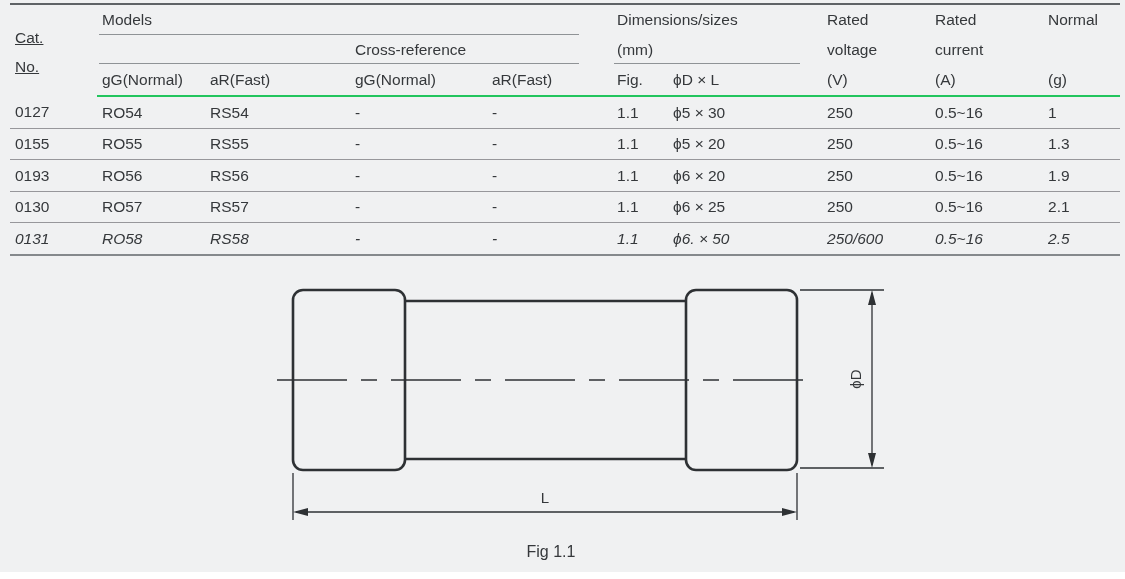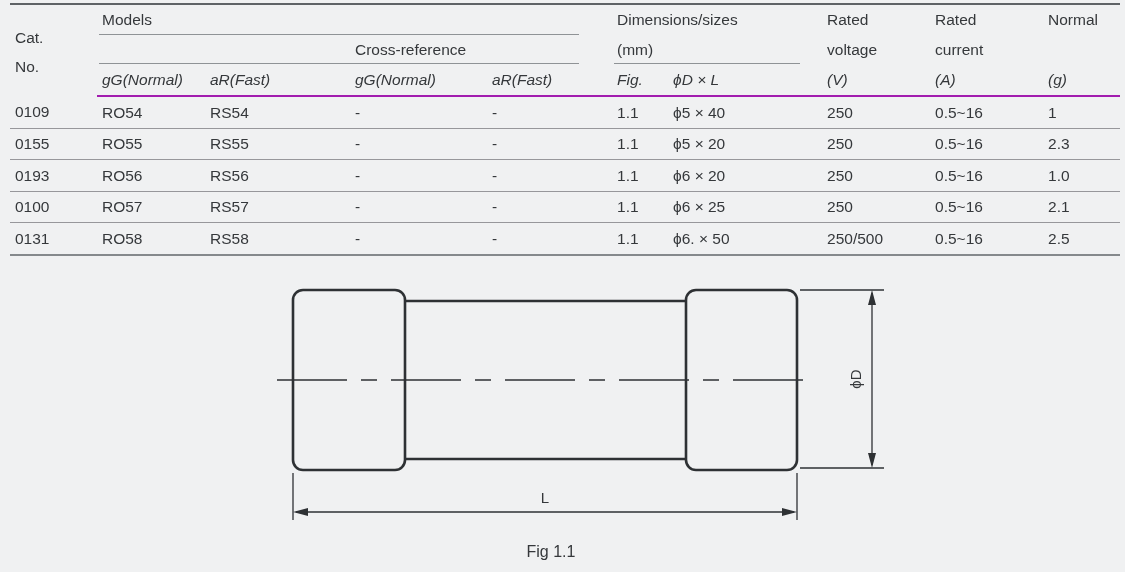--- a/index.html
+++ b/index.html
@@ -32,37 +32,37 @@
   .spec-table td {
     padding: 0 0 0 5px;
     vertical-align: middle;
     white-space: nowrap;
     overflow: visible;
     position: relative;
     font-weight: 400;
   }
   .hrowA td { height: 30px; }
   .hrowB td { height: 29px; }
-  .hrowC td { height: 31px; border-bottom: 2px solid #a21caf; font-style: italic; }
-  .cat-cell { vertical-align: top; padding-left: 7px; }
+  .hrowC td { height: 31px; border-bottom: 2px solid #22c55e; }
+  .cat-cell { vertical-align: top; padding-left: 7px; text-decoration: underline; }
   .cat-cell div { height: 29px; line-height: 31px; }
   .uline {
     position: absolute;
     bottom: 0;
     left: 2px;
     height: 1px;
     background: #8f9396;
   }
   .u-models { width: 480px; }
   .u-mm { width: 186px; }
   .crossref-label { margin-left: 253px; }
   .spec-table tbody td { border-bottom: 1px solid #97979b; }
   .spec-table tbody tr:nth-child(odd) td { height: 31px; }
   .spec-table tbody tr:nth-child(even) td { height: 30px; }
-  .spec-table tbody tr:last-child td { border-bottom: 2px solid #85898c; }
+  .spec-table tbody tr:last-child td { border-bottom: 2px solid #85898c; font-style: italic; }
   
   .fuse-figure {
     position: absolute;
     left: 0;
     top: 260px;
   }
   .fig-line { stroke: #2e3134; fill: none; }
   .fig-text { fill: #35383b; font-family: "Liberation Sans", "DejaVu Sans", sans-serif; font-size: 15px; }
   .fig-caption { font-size: 16px; }
   .bottom-strip {
@@ -129,76 +129,76 @@
         <td>aR(Fast)</td>
         <td>Fig.</td>
         <td>ϕD × L</td>
         <td>(V)</td>
         <td>(A)</td>
         <td>(g)</td>
       </tr>
     </thead>
     <tbody>
       <tr>
-        <td>0109</td>
+        <td>0127</td>
         <td>RO54</td>
         <td>RS54</td>
         <td>-</td>
         <td>-</td>
         <td>1.1</td>
-        <td>ϕ5 × 40</td>
+        <td>ϕ5 × 30</td>
         <td>250</td>
         <td>0.5~16</td>
         <td>1</td>
       </tr>
       <tr>
         <td>0155</td>
         <td>RO55</td>
         <td>RS55</td>
         <td>-</td>
         <td>-</td>
         <td>1.1</td>
         <td>ϕ5 × 20</td>
         <td>250</td>
         <td>0.5~16</td>
-        <td>2.3</td>
+        <td>1.3</td>
       </tr>
       <tr>
         <td>0193</td>
         <td>RO56</td>
         <td>RS56</td>
         <td>-</td>
         <td>-</td>
         <td>1.1</td>
         <td>ϕ6 × 20</td>
         <td>250</td>
         <td>0.5~16</td>
-        <td>1.0</td>
-      </tr>
-      <tr>
-        <td>0100</td>
+        <td>1.9</td>
+      </tr>
+      <tr>
+        <td>0130</td>
         <td>RO57</td>
         <td>RS57</td>
         <td>-</td>
         <td>-</td>
         <td>1.1</td>
         <td>ϕ6 × 25</td>
         <td>250</td>
         <td>0.5~16</td>
         <td>2.1</td>
       </tr>
       <tr>
         <td>0131</td>
         <td>RO58</td>
         <td>RS58</td>
         <td>-</td>
         <td>-</td>
         <td>1.1</td>
         <td>ϕ6. × 50</td>
-        <td>250/500</td>
+        <td>250/600</td>
         <td>0.5~16</td>
         <td>2.5</td>
       </tr>
     </tbody>
   </table>
 
   <svg class="fuse-figure" width="1125" height="312" viewBox="0 260 1125 312" xmlns="http://www.w3.org/2000/svg">
 
     <line class="fig-line" x1="277" y1="380" x2="817" y2="380" stroke-width="1.4" stroke-dasharray="70 14 16 14"></line>
 

